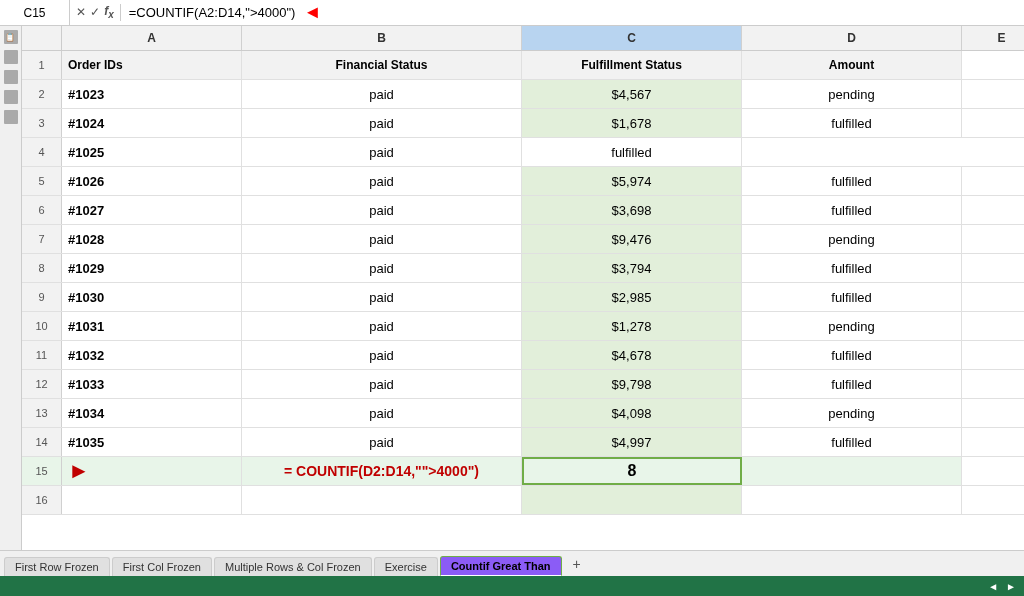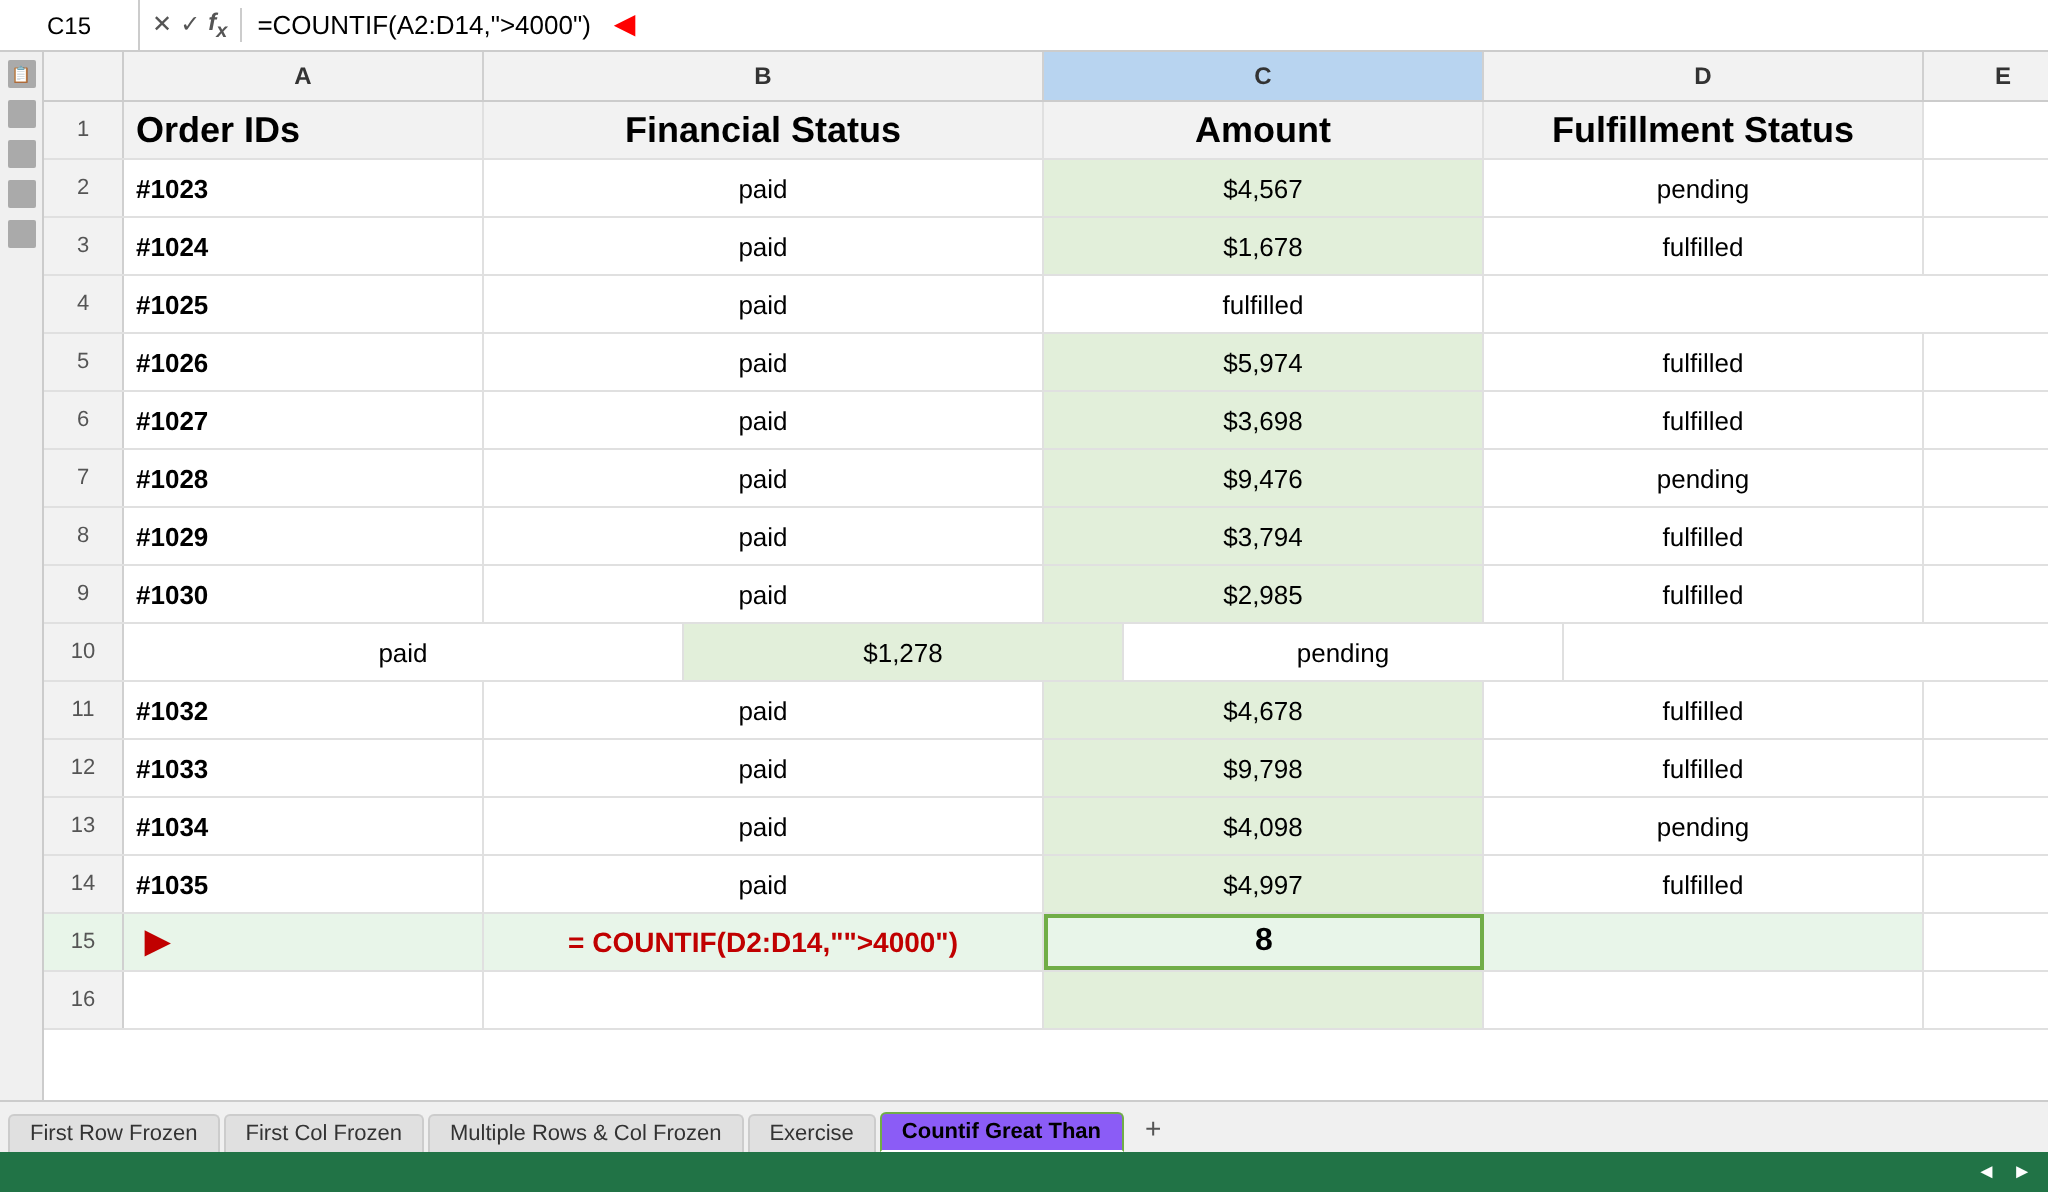--- a/index.html
+++ b/index.html
@@ -35,21 +35,21 @@
     .grid-body { flex: 1; overflow: hidden; }
     .grid-row { display: flex; border-bottom: 1px solid #e0e0e0; }
     .row-num { width: 40px; min-width: 40px; height: 28px; border-right: 1px solid #d0d0d0; display: flex; align-items: center; justify-content: center; font-size: 11px; color: #555; background: #f2f2f2; }
     .cell { height: 28px; border-right: 1px solid #e0e0e0; display: flex; align-items: center; overflow: hidden; padding: 0 6px; font-size: 13px; }
     .cell-a { width: 180px; min-width: 180px; font-weight: bold; }
     .cell-b { width: 280px; min-width: 280px; justify-content: center; }
     .cell-c { width: 220px; min-width: 220px; justify-content: center; }
     .cell-d { width: 220px; min-width: 220px; justify-content: center; }
 
     
-    .header-row .cell { font-weight: bold; background: #f2f2f2; font-size: 18px; }
+    .header-row .cell { font-weight: bold; background: #f2f2f2; font-size: 12px; }
     .header-row .row-num { background: #f2f2f2; }
 
     
     .row-15 .cell-a { background: #e8f5e9; }
     .row-15 .cell-formula { background: #e8f5e9; font-weight: bold; color: #c00000; font-size: 15px; }
 
     
     .tabs-bar { height: 26px; background: #f0f0f0; border-top: 1px solid #ccc; display: flex; align-items: flex-end; padding-left: 4px; }
     .tab { padding: 3px 10px; font-size: 11px; border: 1px solid #ccc; border-bottom: none; border-radius: 3px 3px 0 0; margin-right: 2px; cursor: pointer; background: #e0e0e0; color: #333; }
     .tab.active { background: #8b5cf6; border-bottom: 1px solid #fff; color: #000; font-weight: bold; border-color: #70ad47; border-bottom-color: #fff; }
@@ -109,26 +109,26 @@
         <div class="grid-row header-row">
           <div class="row-num">
               <span>1</span>
             </div>
           <div class="cell cell-a">
               <span>Order IDs</span>
             </div>
           <div class="cell cell-b">
               <span>Financial Status</span>
             </div>
+          <div class="cell cell-d">
+              <span>Fulfillment Status</span>
+            </div>
           <div class="cell cell-c col-c-selected">
               <span>Amount</span>
             </div>
-          <div class="cell cell-d">
-              <span>Fulfillment Status</span>
-            </div>
         </div>
 
         <div class="grid-row">
           <div class="row-num">
               <span>2</span>
             </div>
           <div class="cell cell-a">
               <span>#1023</span>
             </div>
           <div class="cell cell-b">
@@ -253,20 +253,23 @@
           <div class="cell cell-c col-c-selected">
               <span>$2,985</span>
             </div>
           <div class="cell cell-d">
               <span>fulfilled</span>
             </div>
         </div>
         <div class="grid-row">
           <div class="row-num">
               <span>10</span>
+            </div>
+          <div class="cell cell-a">
+              <span>#1031</span>
             </div>
           <div class="cell cell-b">
               <span>paid</span>
             </div>
           <div class="cell cell-c col-c-selected">
               <span>$1,278</span>
             </div>
           <div class="cell cell-d">
               <span>pending</span>
             </div>

